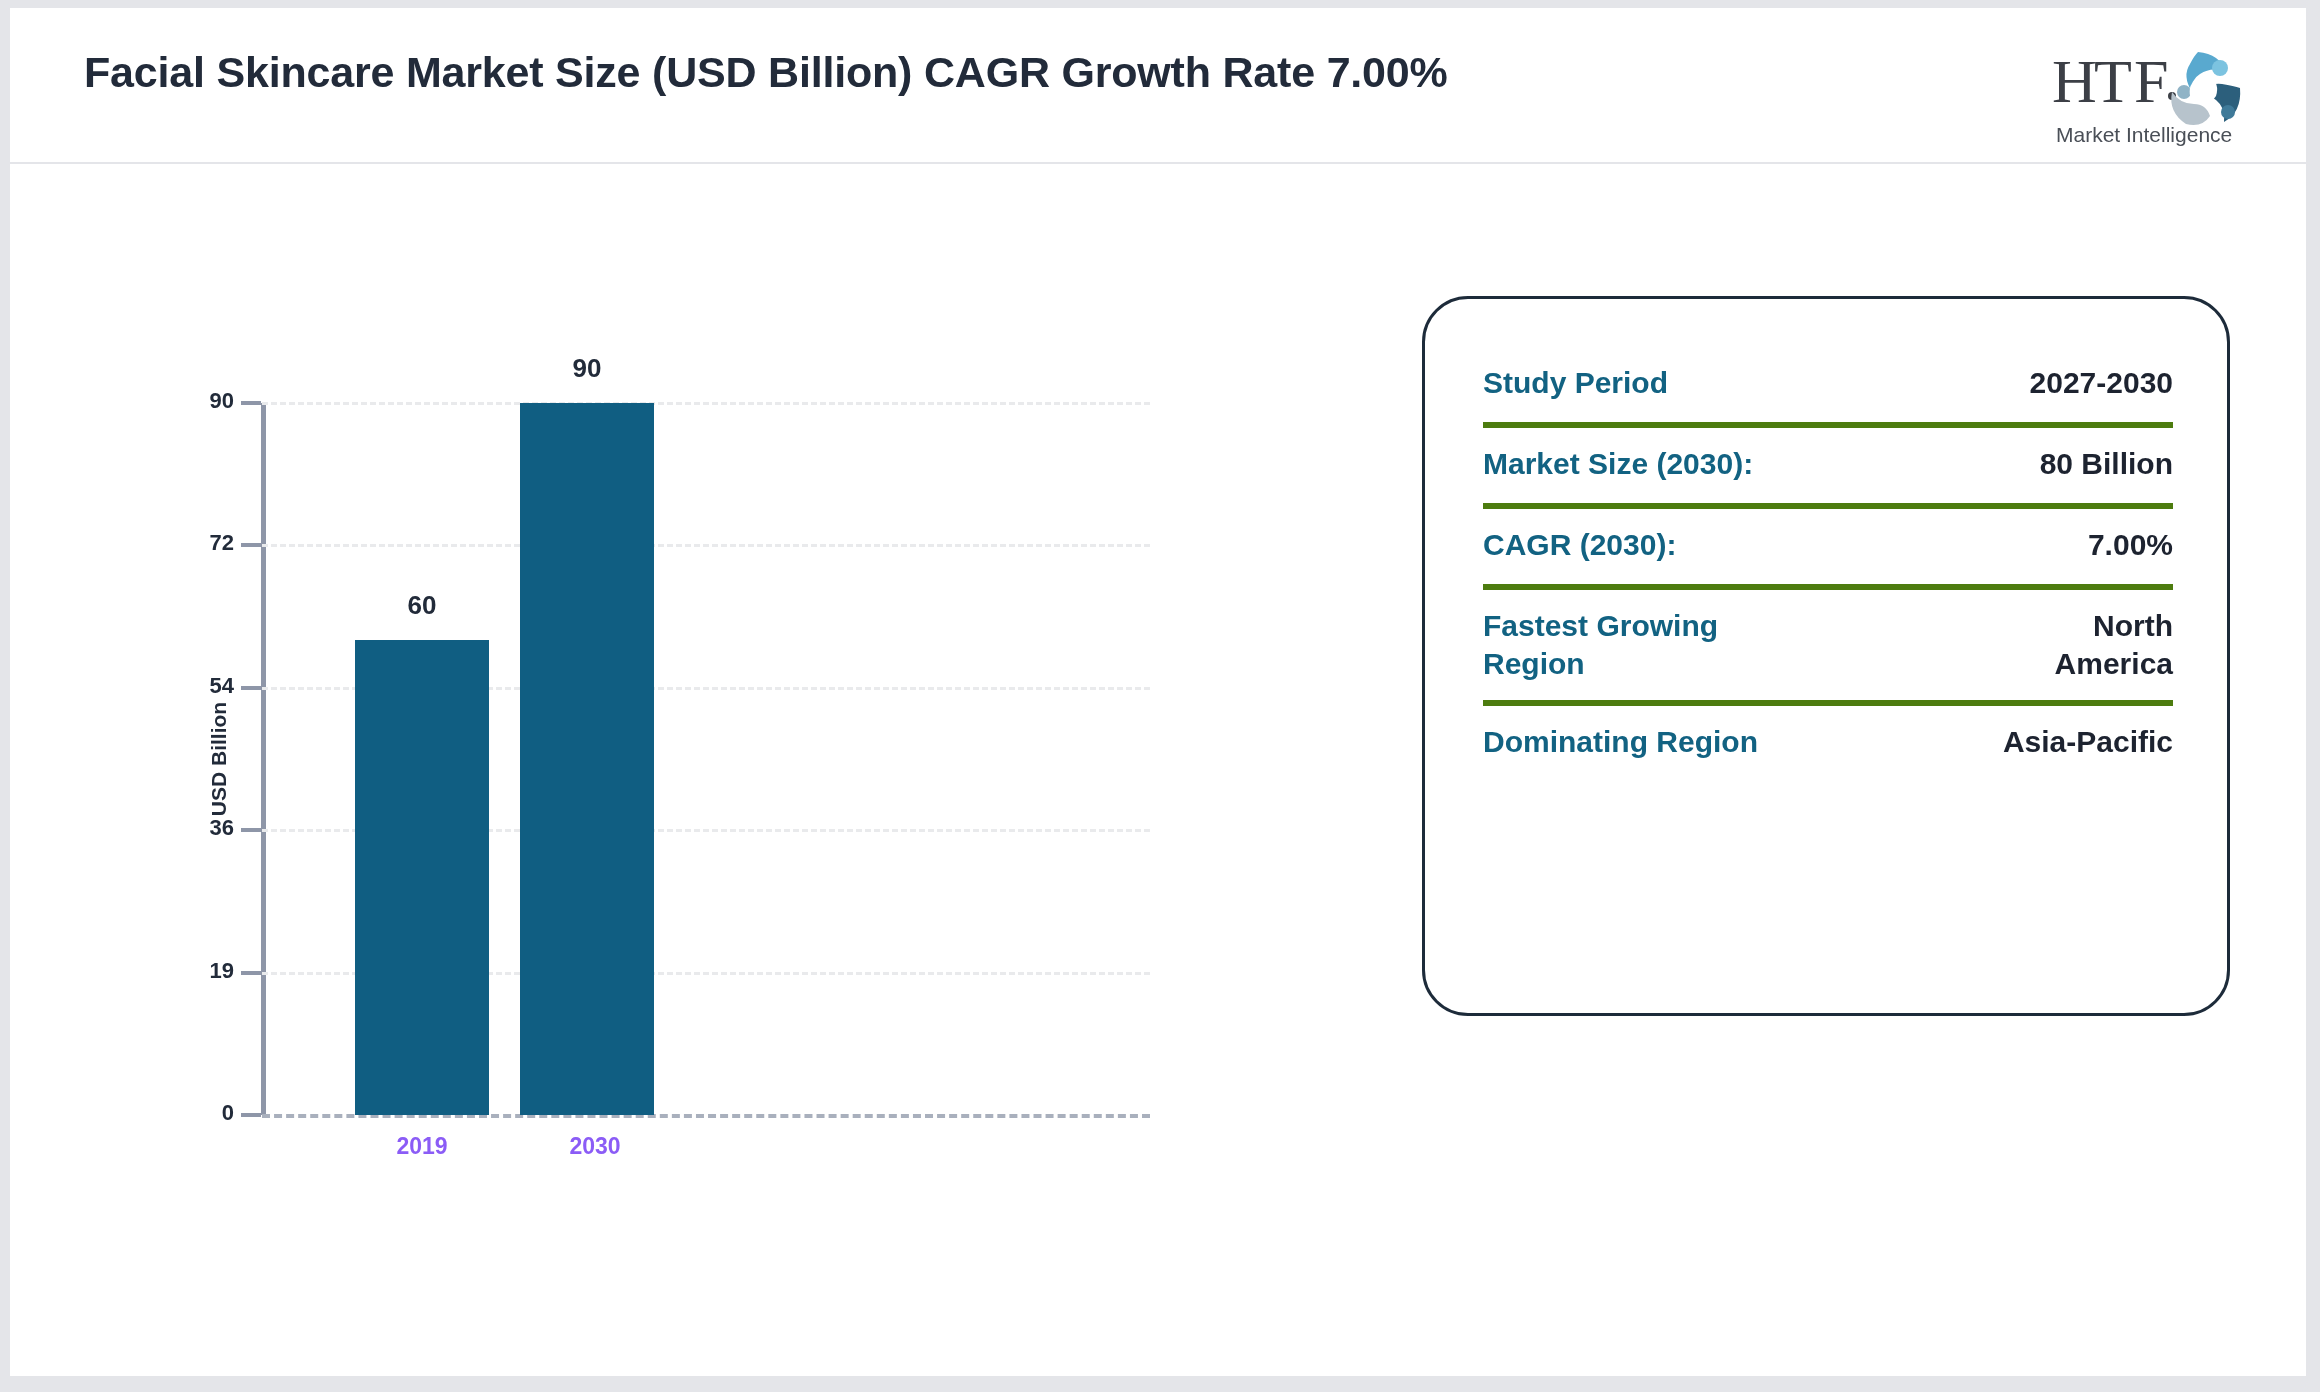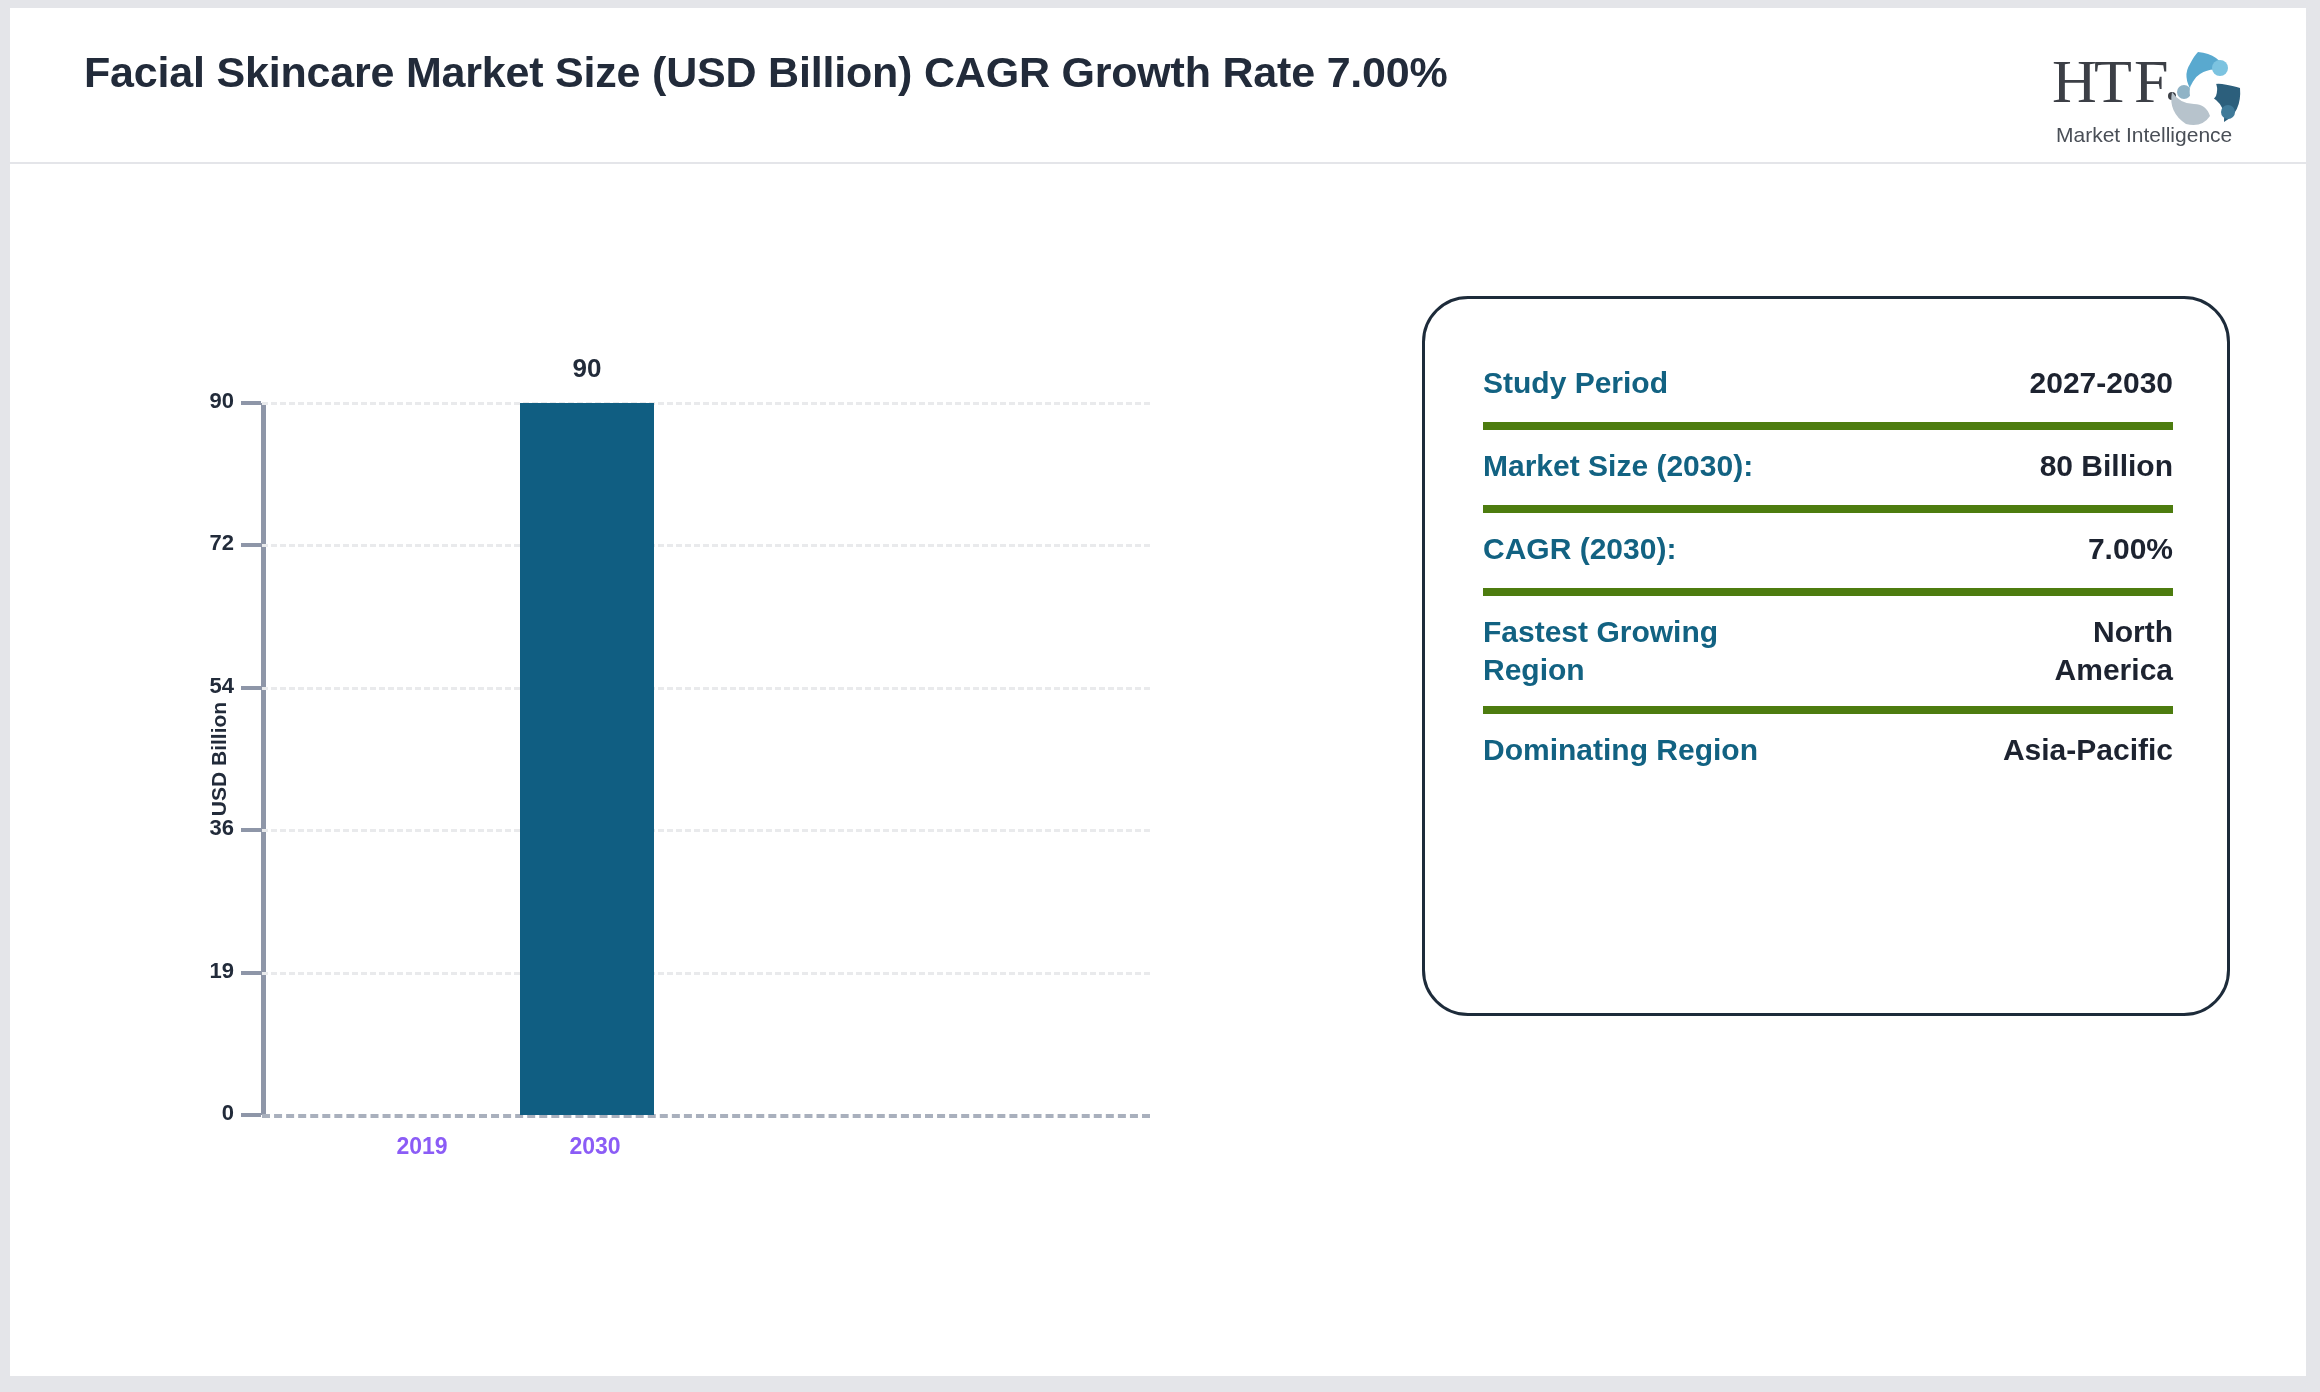--- a/index.html
+++ b/index.html
@@ -166,21 +166,21 @@
     position: absolute;
     left: 58px;
     top: 48px;
     width: 690px;
   }
   .info-row {
     display: flex;
     align-items: flex-start;
     justify-content: space-between;
     padding: 17px 0 16px 0;
-    border-bottom: 8px solid #4d7c0f;
+    border-bottom: 6px solid #4d7c0f;
     min-height: 42px;
   }
   .info-row:last-child { border-bottom: none; }
   .info-label {
     color: #126282;
     font-size: 30px;
     font-weight: bold;
     line-height: 1.28;
     max-width: 330px;
   }
@@ -253,20 +253,23 @@
         <div class="gridline"></div>
         <div class="tick-mark"></div>
         <div class="tick-label">19</div>
       </div>
       <div class="tick-row" style="top:712px;">
         <div class="gridline zero"></div>
         <div class="tick-mark"></div>
         <div class="tick-label">0</div>
       </div>
 
+      <div class="bar" style="left:93px; width:134px; height:474.7px;">
+        <div class="bar-value">60</div>
+      </div>
       <div class="bar" style="left:258px; width:134px; height:712px;">
         <div class="bar-value">90</div>
       </div>
 
       <div class="x-tick-label" style="left:93px; width:134px;">2019</div>
       <div class="x-tick-label" style="left:266px; width:134px;">2030</div>
     </div>
   </div>
 
   <div class="info-card">

